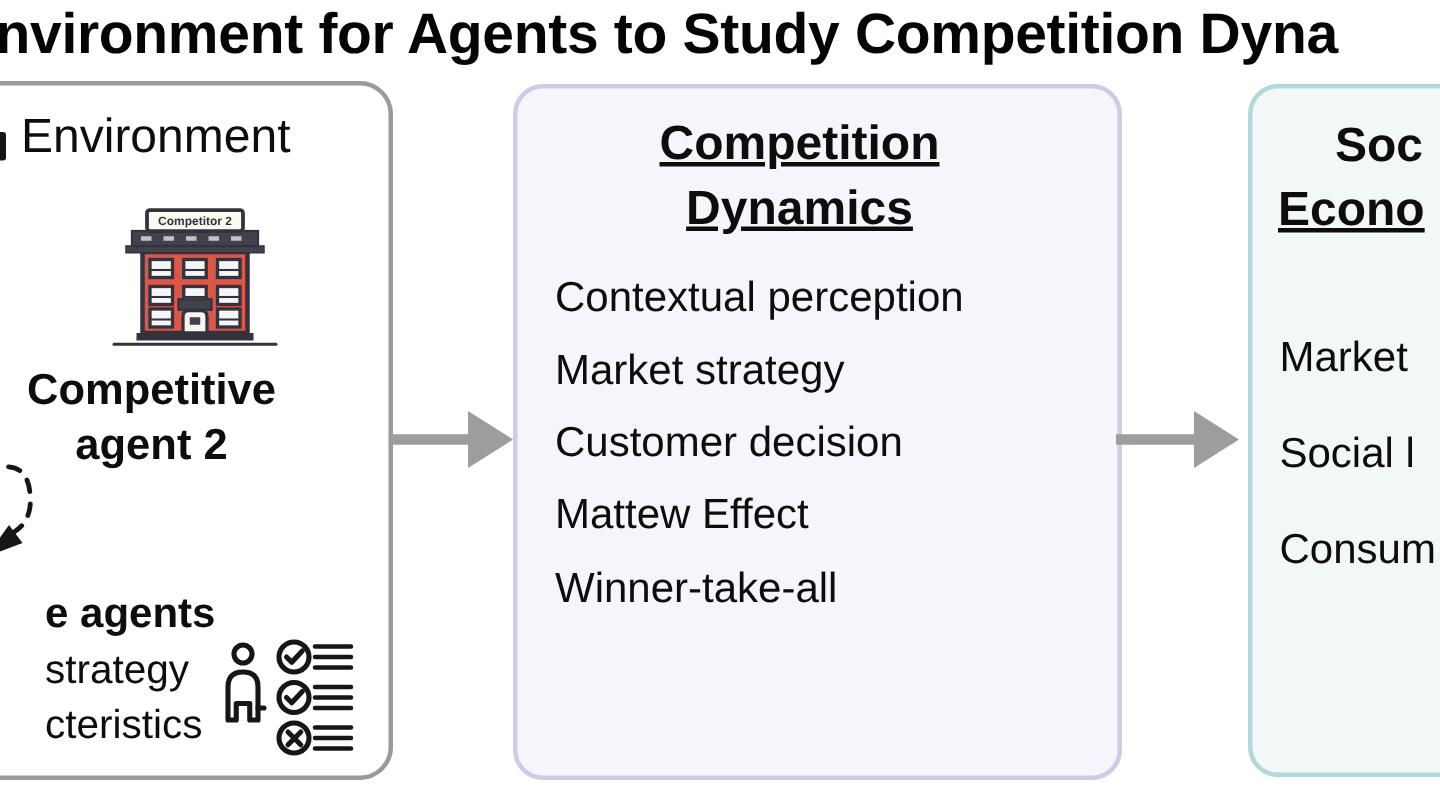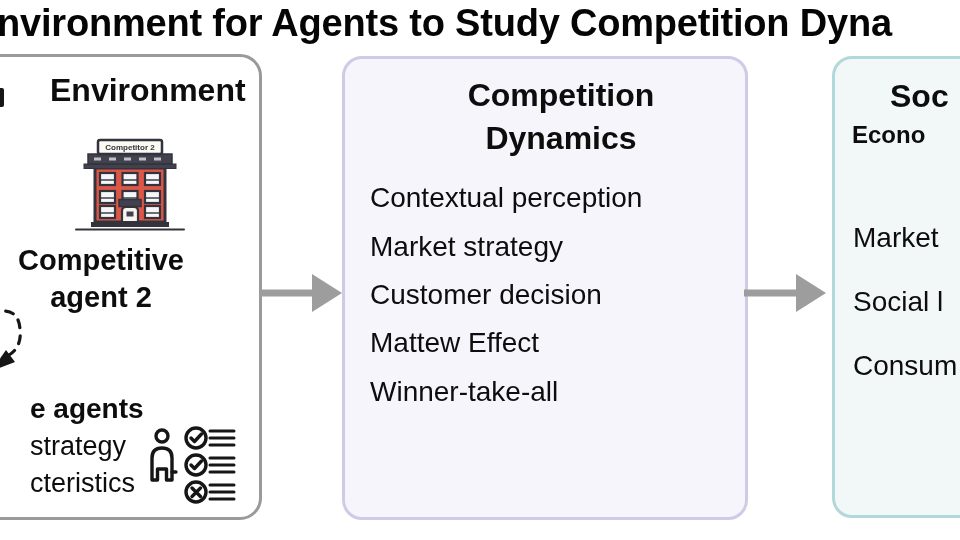--- a/index.html
+++ b/index.html
@@ -9,32 +9,32 @@
   }
   .abs{position:absolute;}
   .page-title{
     left:-3px;top:2px;white-space:nowrap;
     font-size:38px;font-weight:bold;letter-spacing:-0.2px;color:#050505;
   }
   .panel{border-style:solid;border-width:3px;box-sizing:border-box;background:#fff;}
   .panel-left{left:-60px;top:54px;width:322px;height:466px;border-radius:22px;border-color:#9a9a9a;}
   .panel-mid{left:342px;top:56px;width:406px;height:464px;border-radius:20px;}
   .panel-right{left:832px;top:56px;width:220px;height:462px;border-radius:20px;}
-  .env-heading{left:14px;top:72px;font-size:32px;font-weight:bold;white-space:nowrap;margin-left:36px;}
+  .env-heading{left:14px;top:72px;font-size:32px;font-weight:normal;white-space:nowrap;}
   .letter-sliver{left:0;top:88px;width:4px;height:19px;background:#161616;border-radius:0 2px 2px 0;}
   .agent-label{left:-60px;top:242px;width:322px;text-align:center;
     font-size:29px;font-weight:bold;line-height:37px;}
   .agents-block{left:1px;top:390px;line-height:37.5px;font-size:27px;white-space:nowrap;margin-left:29px;}
   .agents-block .b1{font-weight:bold;font-size:28px;}
-  .mid-heading{left:358px;top:74px;width:406px;text-align:center;
-    font-size:32px;font-weight:bold;line-height:43px;}
+  .mid-heading{left:330px;top:74px;width:406px;text-align:center;
+    font-size:32px;font-weight:bold;line-height:43px;text-decoration:underline;}
   .dyn-list{left:370px;top:174px;list-style:none;margin:0;padding:0;font-size:28px;}
   .dyn-list li{height:48.4px;display:flex;align-items:center;white-space:nowrap;text-align:right;}
   .right-heading-1{left:890px;top:78px;font-size:32px;font-weight:bold;white-space:nowrap;}
-  .right-heading-2{left:852px;top:121px;font-size:24px;font-weight:bold;white-space:nowrap;}
+  .right-heading-2{left:852px;top:121px;font-size:32px;font-weight:bold;white-space:nowrap;text-decoration:underline;}
   .right-item{left:853px;font-size:28px;white-space:nowrap;}
   svg{display:block;}
 </style>
 </head>
 <body>
 
 <div class="abs page-title">nvironment for Agents to Study Competition Dyna</div>
 
 <div class="abs panel panel-left"></div>
 <div class="abs letter-sliver"></div>

